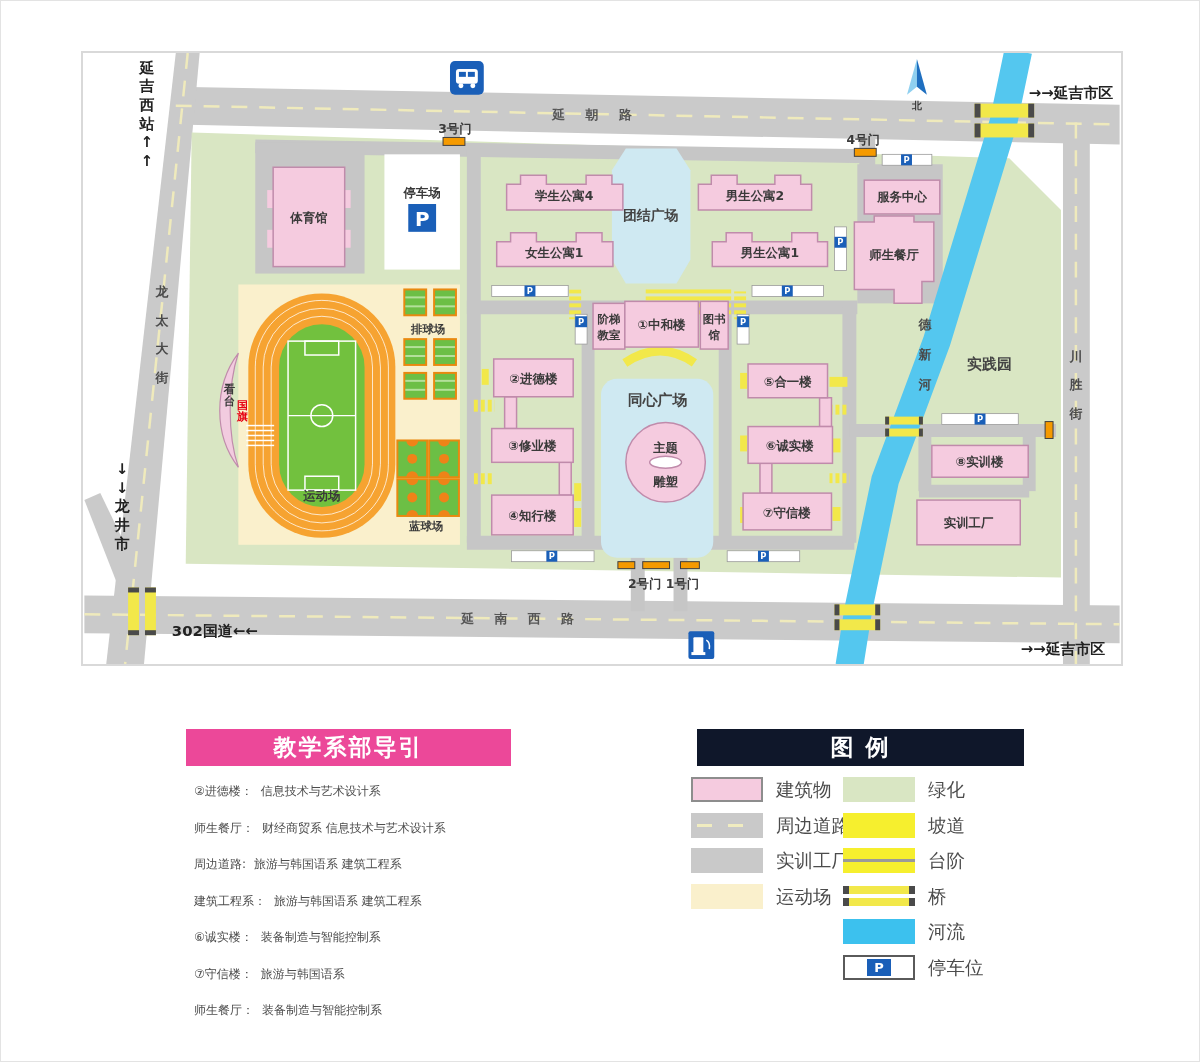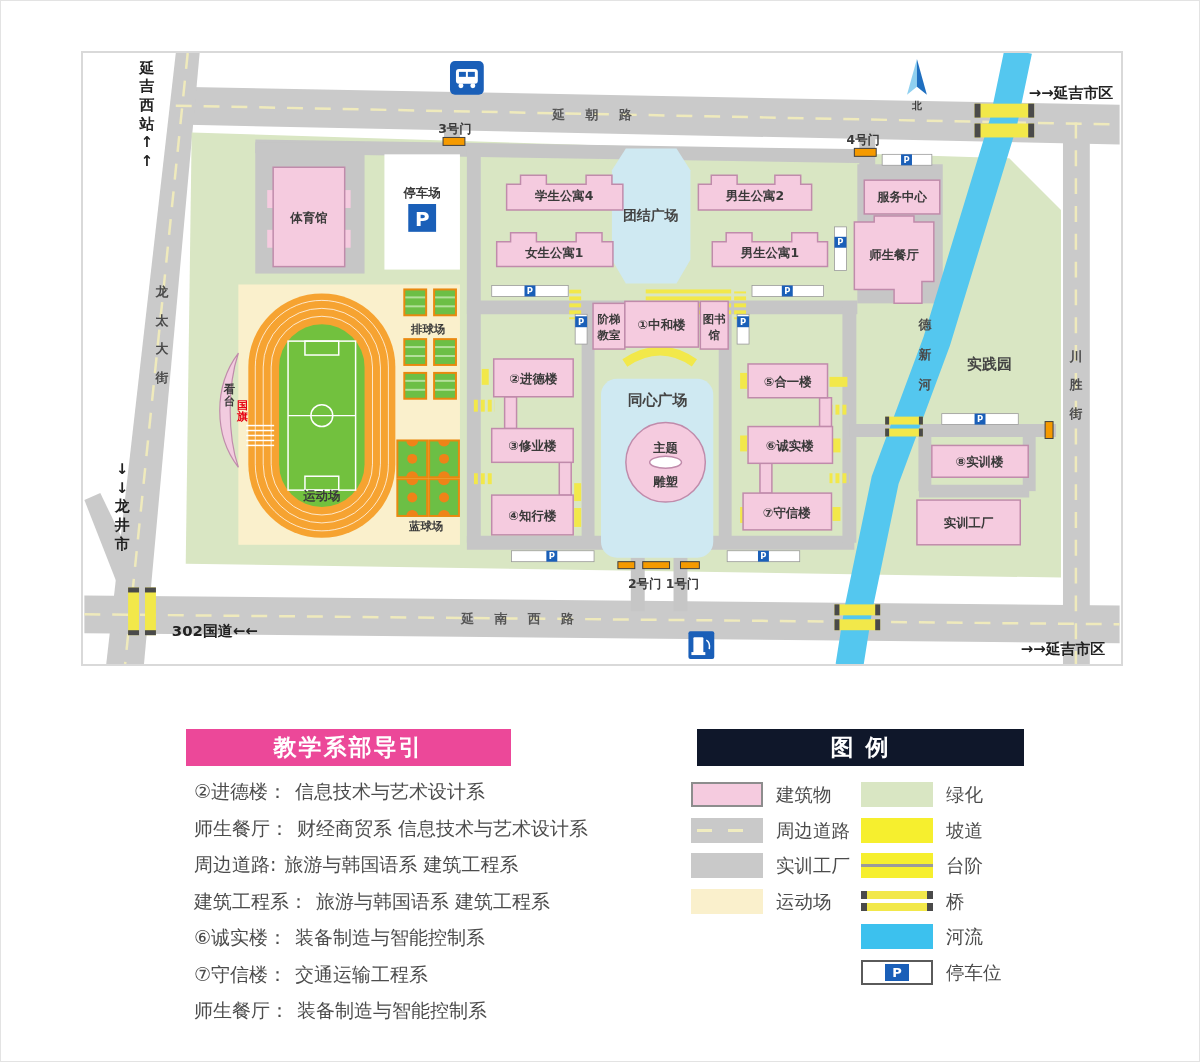--- a/index.html
+++ b/index.html
@@ -21,27 +21,27 @@
   .red-lbl{font-size:11px;font-weight:700;fill:#e60012;text-anchor:middle;}
   .p-txt{font-size:8.5px;font-weight:700;fill:#fff;text-anchor:middle;}
   .p-big{font-size:20px;font-weight:700;fill:#fff;text-anchor:middle;}
   .north-lbl{font-size:10px;font-weight:600;text-anchor:middle;}
 
   
   .panel-header{position:absolute;height:37px;line-height:37px;text-align:center;color:#fff;font-size:23px;font-weight:700;letter-spacing:2px;}
   .guide-header{left:185px;top:728px;width:325px;background:#ec4899;}
   .legend-header{left:688px;top:728px;width:327px;background:#0f172a;margin-left:8px;}
   .guide-list{position:absolute;left:193px;top:772px;width:480px;}
-  .guide-item{height:36.5px;line-height:36.5px;font-size:19px;color:#4c4c4c;font-weight:500;white-space:nowrap;}
+  .guide-item{height:36.5px;line-height:36.5px;font-size:12px;color:#4c4c4c;font-weight:500;white-space:nowrap;}
   .guide-item .dept{margin-left:8px;}
   .legend-grid{position:absolute;left:690px;top:776px;width:400px;}
   .legend-col{position:absolute;top:0;}
   .legend-col1{left:0;}
-  .legend-col2{left:170px;}
-  .legend-row{display:flex;align-items:center;height:35.5px;gap:13px;}
+  .legend-col2{left:152px;}
+  .legend-row{display:flex;height:35.5px;gap:13px;}
   .legend-row .sw{width:72px;height:25px;box-sizing:border-box;position:relative;flex:0 0 auto;}
   .legend-row .lg-label{font-size:18.5px;color:#4c4c4c;font-weight:500;white-space:nowrap;}
   .sw-building{background:#f5cbdf;border:2px solid #8d8d8d;}
   .sw-plaza{background:#cfe9f2;}
   .sw-road-outer{background:#c9c9c9;}
   .sw-road-outer::before{content:"";position:absolute;left:6px;right:6px;top:50%;height:3px;margin-top:-1.5px;
      background:repeating-linear-gradient(90deg,#f0ecc0 0 15px,transparent 15px 31px);}
   .sw-road-campus{background:#c9c9c9;}
   .sw-field{background:#faf0cc;}
   .sw-gate{background:#f59a00;border:2px solid #4a4a4a;}
@@ -393,21 +393,21 @@
 </svg>
 </div>
 
 <div class="panel-header guide-header">教学系部导引</div>
 <div class="guide-list">
   <div class="guide-item"><span>②进德楼：</span><span class="dept">信息技术与艺术设计系</span></div>
   <div class="guide-item"><span>师生餐厅：</span><span class="dept">财经商贸系  信息技术与艺术设计系</span></div>
   <div class="guide-item"><span>周边道路:</span><span class="dept">旅游与韩国语系  建筑工程系</span></div>
   <div class="guide-item"><span>建筑工程系：</span><span class="dept">旅游与韩国语系  建筑工程系</span></div>
   <div class="guide-item"><span>⑥诚实楼：</span><span class="dept">装备制造与智能控制系</span></div>
-  <div class="guide-item"><span>⑦守信楼：</span><span class="dept">交通运输工程系</span></div>
+  <div class="guide-item"><span>⑦守信楼：</span><span class="dept">旅游与韩国语系</span></div>
   <div class="guide-item"><span>师生餐厅：</span><span class="dept">装备制造与智能控制系</span></div>
 </div>
 
 <div class="panel-header legend-header">图  例</div>
 <div class="legend-grid">
   <div class="legend-col legend-col1">
     <div class="legend-row">
           <span class="sw sw-building"></span>
           <span class="lg-label">建筑物</span>
         </div>

